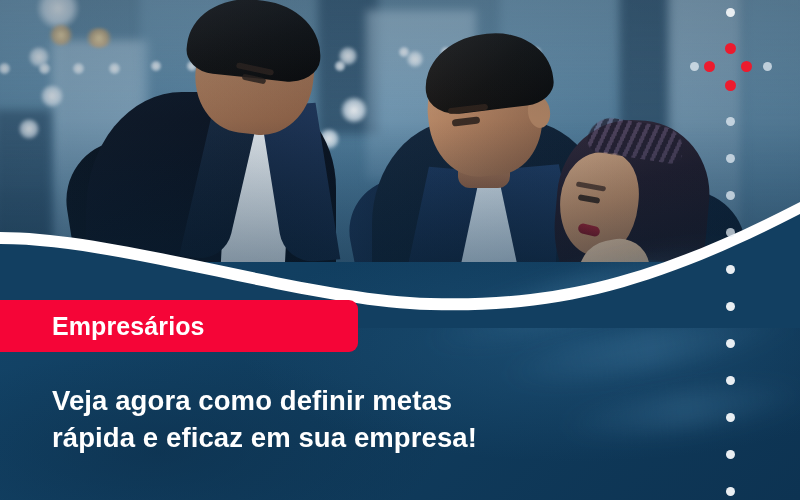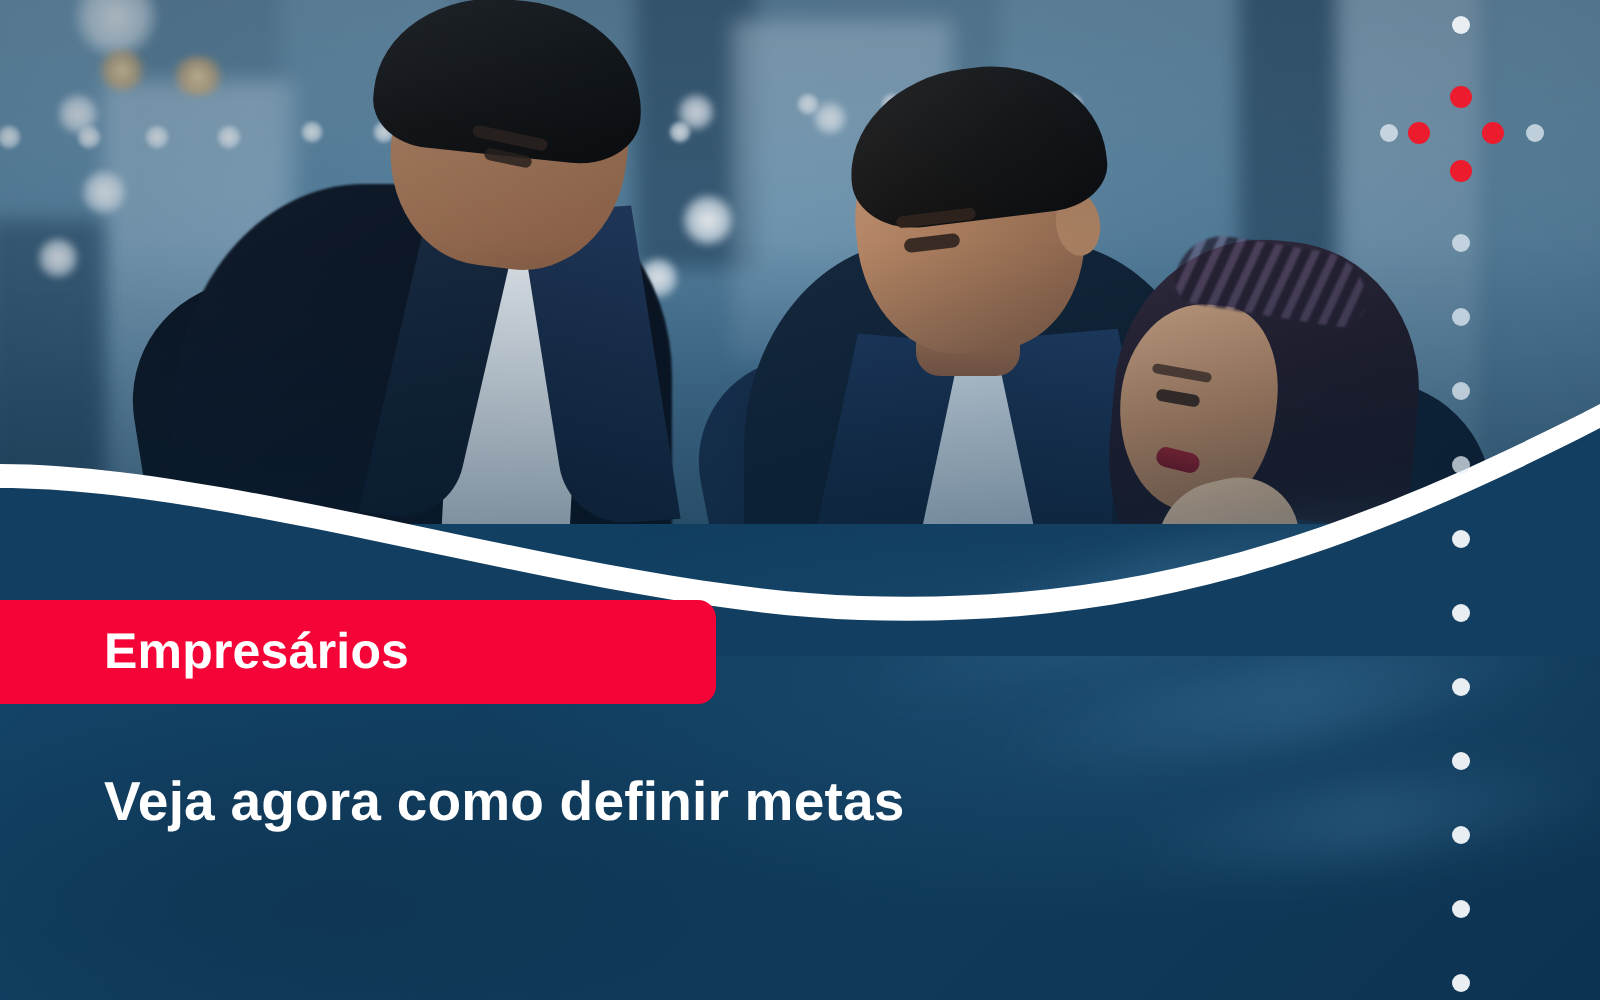--- a/index.html
+++ b/index.html
@@ -425,15 +425,16 @@
   <div class="dot white" style="left:726px; top:413px;"></div>
   <div class="dot white" style="left:726px; top:450px;"></div>
   <div class="dot white" style="left:726px; top:487px;"></div>
 
   <div class="badge">
     <span class="badge-label">Empresários</span>
   </div>
 
   <div class="headline">
     <span class="ln">Veja agora como definir metas</span>
+    <span class="ln">rápida e eficaz em sua empresa!</span>
   </div>
 
 </div>
 
 </body></html>

